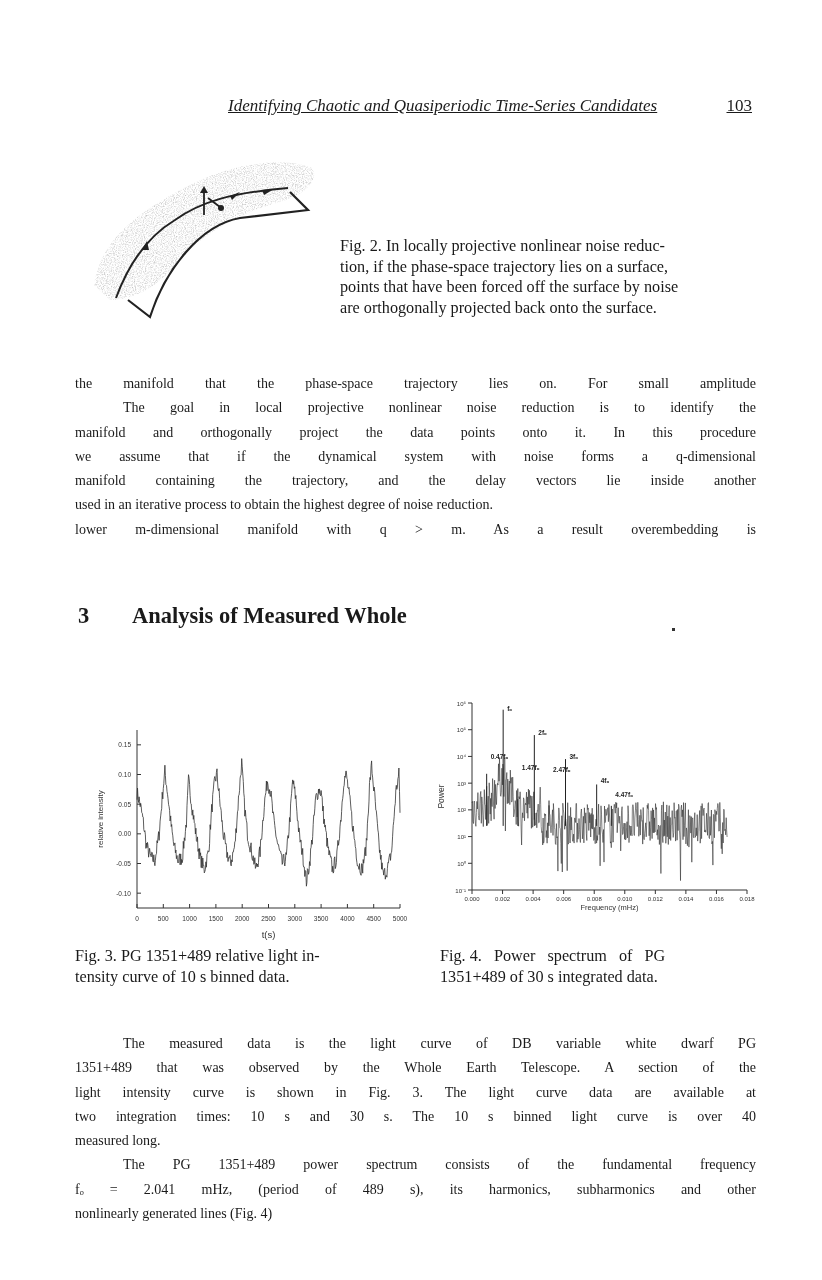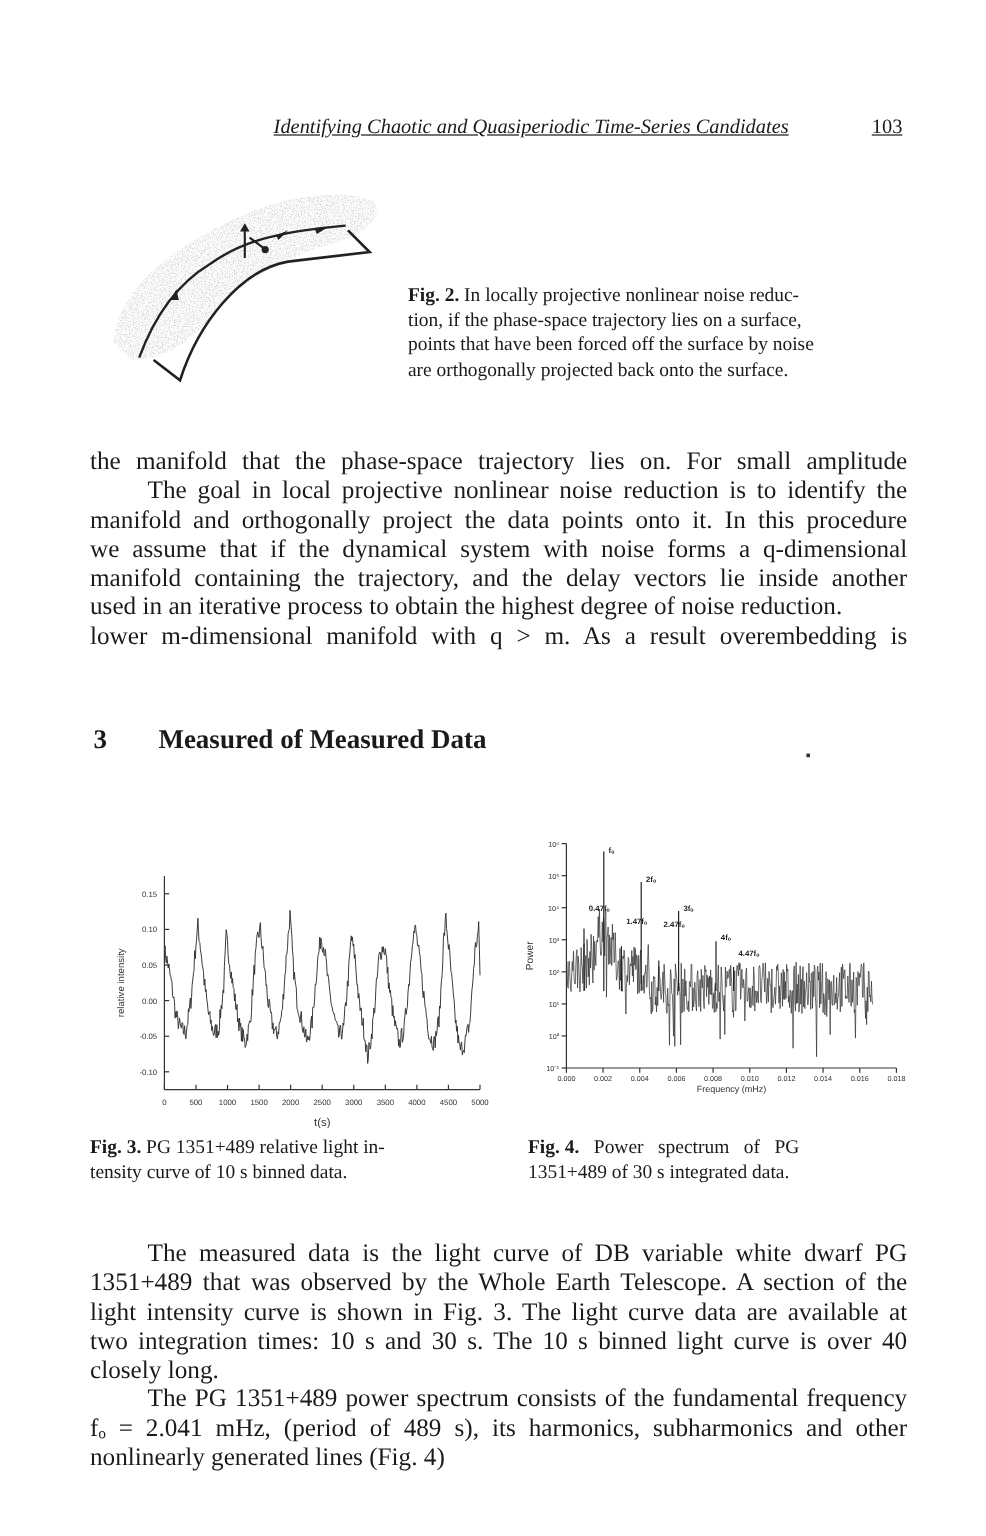--- a/index.html
+++ b/index.html
@@ -3,22 +3,22 @@
 <meta charset="utf-8">
 <style>
   html, body { margin: 0; padding: 0; background: #ffffff; }
   body { width: 822px; height: 1280px; position: relative; overflow: hidden;
          font-family: "DejaVu Serif", "Liberation Serif", serif; color: #1a1a1a; }
   .abs { position: absolute; }
   .running-head { left: 228px; top: 96px; width: 524px; font-family: "Liberation Serif", serif;
                   font-style: italic; font-size: 17px; display: flex; justify-content: space-between; text-decoration: underline; }
   .running-head .pg { font-style: normal; }
   .caption { font-family: "Liberation Serif", serif; font-size: 16.2px; line-height: 20.5px; text-align: justify; }
-  .caption b { font-weight: bold; }
-  .para { font-family: "Liberation Serif", serif; font-size: 21px; line-height: 24.3px; text-align: justify;
+  .caption b { font-weight: normal; }
+  .para { font-family: "Liberation Serif", serif; font-size: 14px; line-height: 24.3px; text-align: justify;
           text-align-last: left; }
   .para .line { display: block; text-align: justify; text-align-last: justify; white-space: nowrap; }
   .para .line.last { text-align-last: left; }
   .para .indent { padding-left: 48px; }
   .section-heading { left: 78px; top: 603px; font-family: "Liberation Serif", serif; font-weight: bold;
                      font-size: 22.5px; }
   .section-heading .num { display: inline-block; width: 54px; }
   svg text { font-family: "Liberation Sans", sans-serif; }
   .dot { left: 672px; top: 628px; width: 3px; height: 3px; background: #333; }
 </style>
@@ -61,21 +61,21 @@
   <span class="line">the manifold that the phase-space trajectory lies on.  For small amplitude</span>
   <span class="line indent">The goal in local projective nonlinear noise reduction is to identify the</span>
   <span class="line">manifold and orthogonally project the data points onto it. In this procedure</span>
   <span class="line">we assume that if the dynamical system with noise forms a q-dimensional</span>
   <span class="line">manifold containing the trajectory, and the delay vectors lie inside another</span>
   <span class="line last">used in an iterative process to obtain the highest degree of noise reduction.</span>
   <span class="line">lower m-dimensional manifold with q &gt; m.  As a result overembedding is</span>
 </div>
 
 <div class="abs section-heading">
-  <span class="num">3</span><span>Measured of Measured Data</span>
+  <span class="num">3</span><span>Analysis of Measured Whole</span>
 </div>
 <div class="abs dot"></div>
 
 <svg id="fig3" class="abs" style="left:80px;top:700px;" width="340" height="240">
     <line x1="57" y1="30" x2="57" y2="208" stroke="#333" stroke-width="1"></line>
     <line x1="57" y1="208" x2="320" y2="208" stroke="#333" stroke-width="1"></line>
     <line x1="57" y1="208" x2="57" y2="204" stroke="#333"></line>
     <text x="57" y="221" font-size="6.5" text-anchor="middle" fill="#333">0</text>
     <line x1="83.3" y1="208" x2="83.3" y2="204" stroke="#333"></line>
     <text x="83.3" y="221" font-size="6.5" text-anchor="middle" fill="#333">500</text>
@@ -180,17 +180,17 @@
 </div>
 
 <div class="abs caption" style="left:440px;top:946px;width:316px;white-space:pre;"><b>Fig. 4.</b><span>   Power   spectrum   of   PG</span>
 <span>1351+489 of 30 s integrated data.</span></div>
 
 <div class="abs para" style="left:75px;top:1032px;width:681px;">
   <span class="line indent">The measured data is the light curve of DB variable white dwarf PG</span>
   <span class="line">1351+489 that was observed by the Whole Earth Telescope. A section of the</span>
   <span class="line">light intensity curve is shown in Fig. 3.  The light curve data are available at</span>
   <span class="line">two integration times:  10 s and 30 s.  The 10 s binned light curve is over 40</span>
-  <span class="line last">closely long.</span>
+  <span class="line last">measured long.</span>
   <span class="line indent">The PG 1351+489 power spectrum consists of the fundamental frequency</span>
   <span class="line">fₒ = 2.041 mHz, (period of 489 s), its harmonics, subharmonics and other</span>
   <span class="line last">nonlinearly generated lines (Fig. 4)</span>
 </div>
 
 </body></html>

